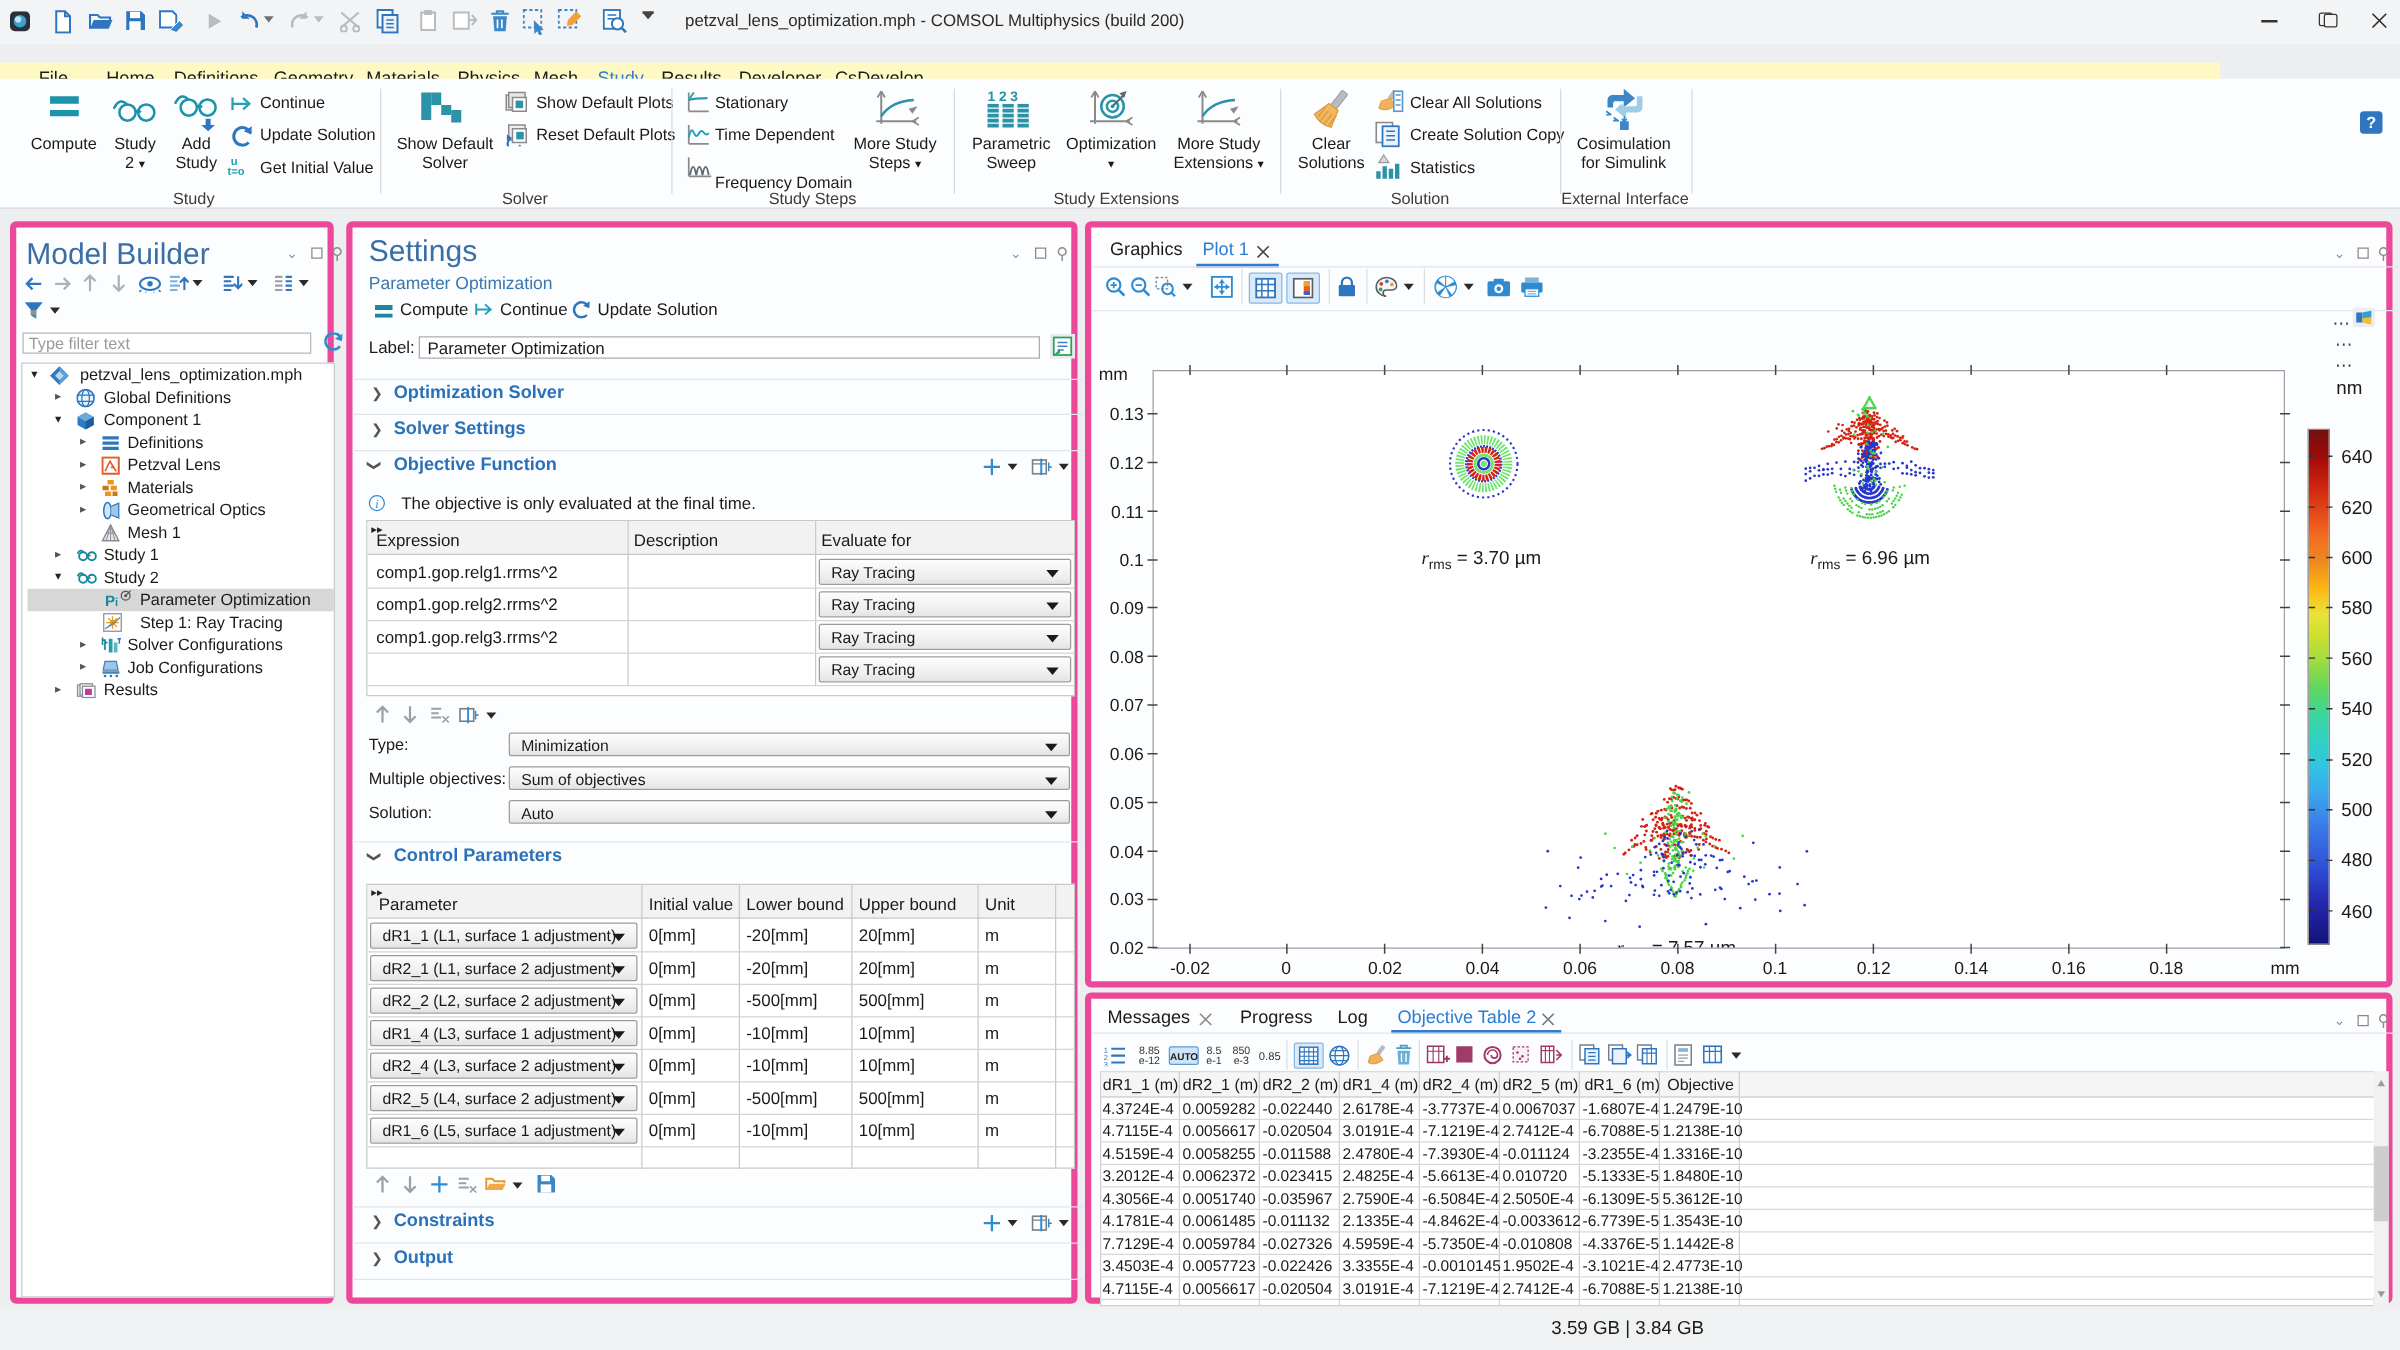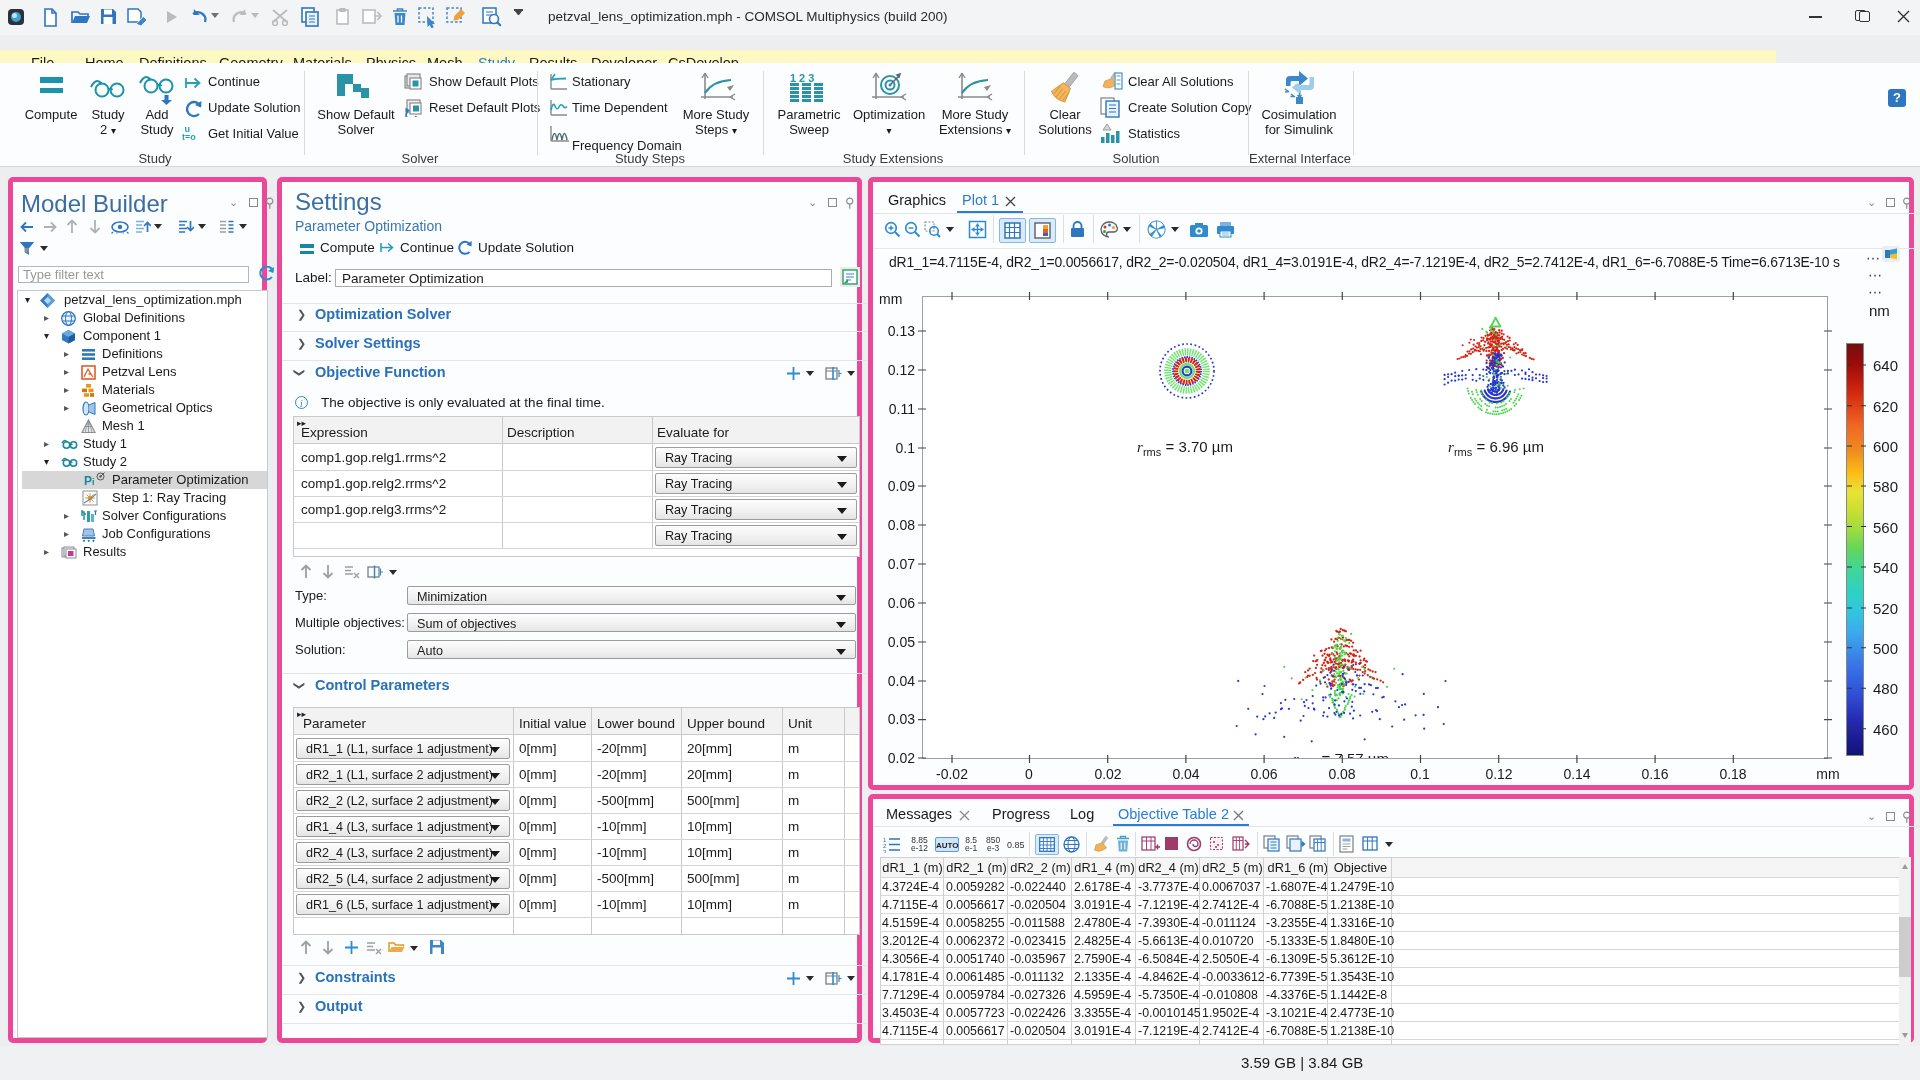--- a/index.html
+++ b/index.html
@@ -770,21 +770,20 @@
       <circle cx="10" cy="9" r="1.8" fill="#2e8bd0"></circle>
     </svg>
  <svg class="abs" style="left:343px;top:39px;" width="19" height="17">
       <rect x="4" y="1" width="11" height="4" fill="#7fb3dd"></rect>
       <rect x="1" y="5" width="17" height="8" rx="1" fill="#2e8bd0"></rect>
       <rect x="4" y="10" width="11" height="6" fill="#fff" stroke="#2e8bd0" stroke-width="1"></rect>
       <path d="M6 12 h7 M6 14 h7" stroke="#7fb3dd" stroke-width="1"></path>
     </svg>
  <div class="abs" style="left:0px;top:66px;width:1046px;height:1px;background:#e6e8ea;"></div>
 
- <div class="abs" style="left:16px;top:72px;font-size:13.9px;white-space:nowrap;letter-spacing:-0.15px;">dR1_1=4.7115E-4, dR2_1=0.0056617, dR2_2=-0.020504, dR1_4=3.0191E-4, dR2_4=-7.1219E-4, dR2_5=2.7412E-4, dR1_6=-6.7088E-5 Time=6.6713E-10 s</div>
  <div class="abs" style="left:993px;top:68px;font-size:14px;color:#444;">⋯</div>
  <div class="abs" style="left:995px;top:85px;font-size:14px;color:#444;">⋯</div>
  <div class="abs" style="left:995px;top:102px;font-size:14px;color:#444;">⋯</div>
  <svg class="abs" style="left:1009px;top:64px;" width="18" height="16">
       <rect x="0" y="0" width="18" height="16" rx="3" fill="#e8eef4"></rect>
       <path d="M3 12 V4 l5 0 v8z" fill="#2e76c0"></path>
       <path d="M8 4 l7 -1.5 v11 l-7 -1.5z" fill="#f0c030"></path>
       <path d="M8 4 l7 -1.5 v5 l-7 1z" fill="#30a0d0"></path>
     </svg>
 

